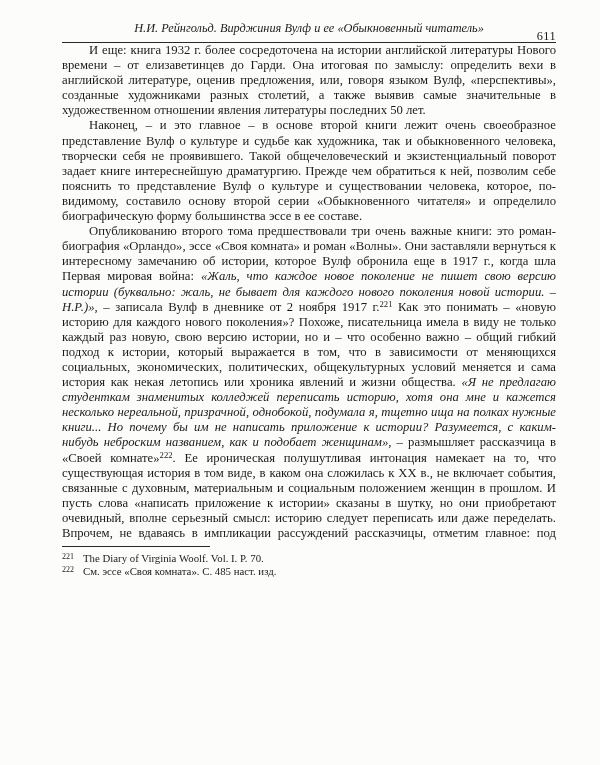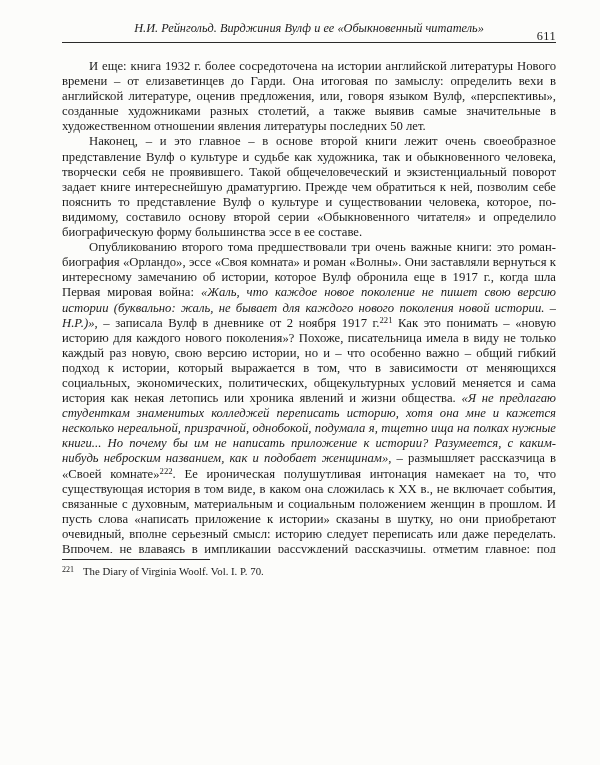--- a/index.html
+++ b/index.html
@@ -25,21 +25,20 @@
     white-space: nowrap;
   }
   .page-number {
     position: absolute; right: 0; top: 8px;
     font-style: normal; letter-spacing: 0.4px;
   }
   .header-rule { height: 0; border-bottom: 1px solid #2a2a2a; margin-top: 7px; }
 
   .body-text {
     flex: 1 1 auto; overflow: hidden;
-    margin-top: 16px;
     font-size: 12.7px; line-height: 15.1px;
     text-align: justify;
   }
   .para { margin: 0; text-indent: 27px; }
   .italic { font-style: italic; }
   .body-text sup {
     font-size: 0.68em; line-height: 0;
     vertical-align: baseline; position: relative; top: -0.38em;
   }
 
@@ -73,15 +72,18 @@
     <p class="para"><span>И еще: книга 1932 г. более сосредоточена на истории английской литературы Нового времени – от елизаветинцев до Гарди. Она итоговая по замыслу: определить вехи в английской литературе, оценив предложения, или, говоря языком Вулф, «перспективы», созданные художниками разных столетий, а также выявив самые значительные в художественном отношении явления литературы последних 50 лет.</span></p>
     <p class="para"><span>Наконец, – и это главное – в основе второй книги лежит очень своеобразное представление Вулф о культуре и судьбе как художника, так и обыкновенного человека, творчески себя не проявившего. Такой общечеловеческий и экзистенциальный поворот задает книге интереснейшую драматургию. Прежде чем обратиться к ней, позволим себе пояснить то представление Вулф о культуре и существовании человека, которое, по-видимому, составило основу второй серии «Обыкновенного читателя» и определило биографическую форму большинства эссе в ее составе.</span></p>
     <p class="para"><span>Опубликованию второго тома предшествовали три очень важные книги: это роман-биография «Орландо», эссе «Своя комната» и роман «Волны». Они заставляли вернуться к интересному замечанию об истории, которое Вулф обронила еще в 1917 г., когда шла Первая мировая война: </span><span class="italic">«Жаль, что каждое новое поколение не пишет свою версию истории (буквально: жаль, не бывает для каждого нового поколения новой истории. – Н.Р.)»</span><span>, – записала Вулф в дневнике от 2 ноября 1917 г.</span><sup>221</sup><span> Как это понимать – «новую историю для каждого нового поколения»? Похоже, писательница имела в виду не только каждый раз новую, свою версию истории, но и – что особенно важно – общий гибкий подход к истории, который выражается в том, что в зависимости от меняющихся социальных, экономических, политических, общекультурных условий меняется и сама история как некая летопись или хроника явлений и жизни общества. </span><span class="italic">«Я не предлагаю студенткам знаменитых колледжей переписать историю, хотя она мне и кажется несколько нереальной, призрачной, однобокой, подумала я, тщетно ища на полках нужные книги... Но почему бы им не написать приложение к истории? Разумеется, с каким-нибудь неброским названием, как и подобает женщинам»</span><span>, – размышляет рассказчица в «Своей комнате»</span><sup>222</sup><span>. Ее ироническая полушутливая интонация намекает на то, что существующая история в том виде, в каком она сложилась к ХХ в., не включает события, связанные с духовным, материальным и социальным положением женщин в прошлом. И пусть слова «написать приложение к истории» сказаны в шутку, но они приобретают очевидный, вполне серьезный смысл: историю следует переписать или даже переделать. Впрочем, не вдаваясь в импликации рассуждений рассказчицы, отметим главное: под «историей» Вулф понимает факты и их интерпретацию. То, что любая интерпретация относительна, не требует в ее случае доказательств: как современный</span></p>
   </main>
 
   <footer class="page-footer">
     <div class="footnote-rule"></div>
     <div class="footnote">
       <sup>221</sup><span class="fn-text">The Diary of Virginia Woolf. Vol. I. P. 70.</span>
     </div>
+    <div class="footnote">
+      <sup>222</sup><span class="fn-text">См. эссе «Своя комната». С. 485 наст. изд.</span>
+    </div>
   </footer>
 
 </div>
 
 </body></html>

